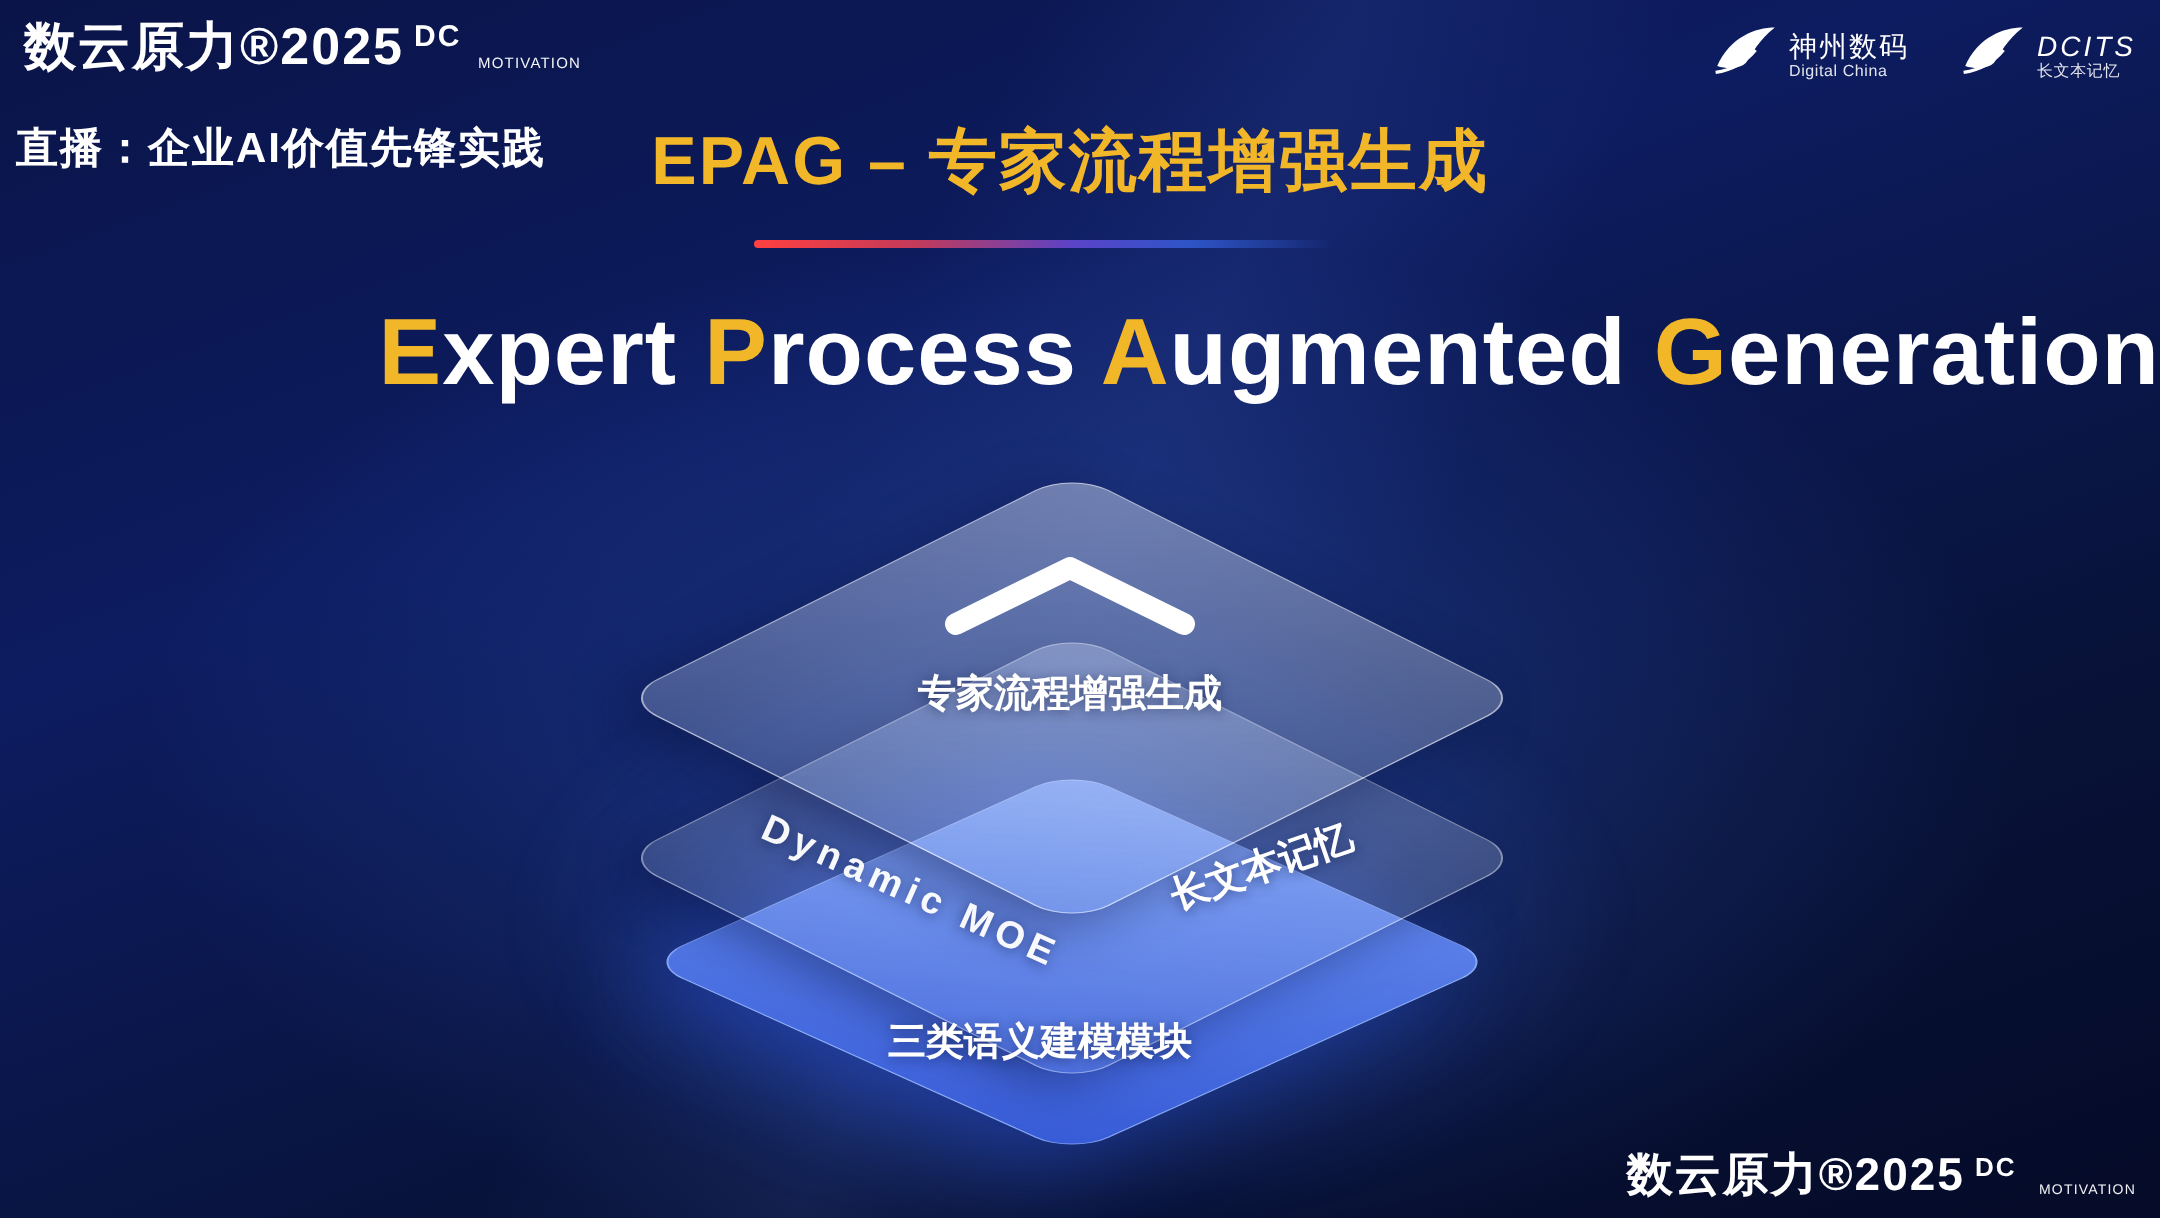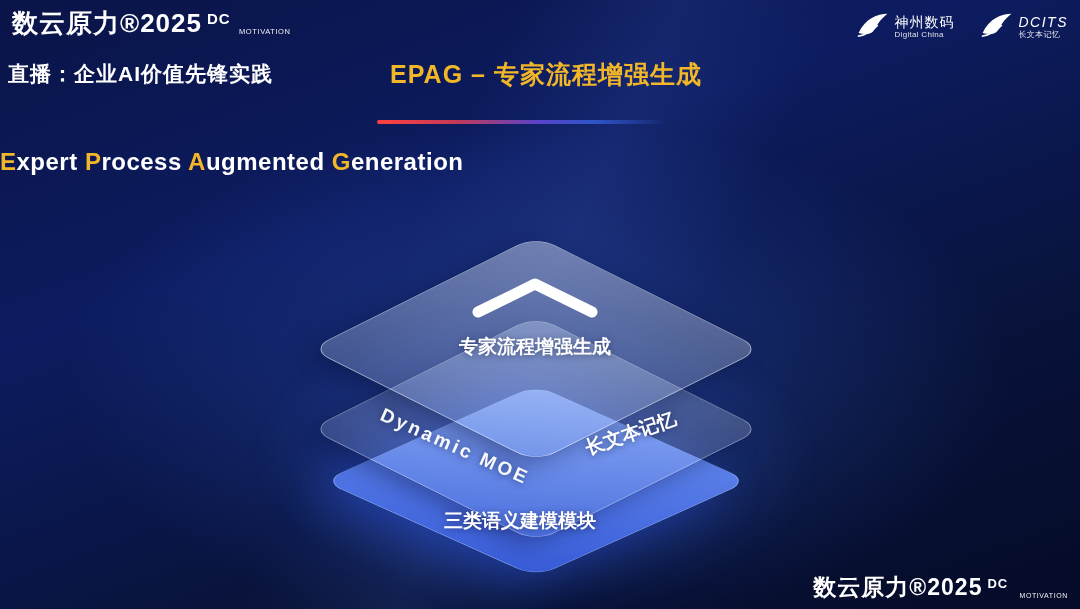--- a/index.html
+++ b/index.html
@@ -34,34 +34,34 @@
   .brand-br .brand-dc { font-size: 13px; }
   .brand-br .brand-motivation { font-size: 7px; }
 
   
   .live-label {
     position: absolute; top: 60px; left: 8px;
     font-size: 21px; font-weight: bold; letter-spacing: 1px;
     white-space: nowrap;
   }
   .page-title {
-    position: absolute; top: 58px; left: 546px;
+    position: absolute; top: 58px; left: 535px;
     transform: translateX(-50%);
-    font-size: 25px; font-weight: bold; letter-spacing: 1px;
+    font-size: 34px; font-weight: bold; letter-spacing: 1px;
     color: #f2b629; white-space: nowrap;
   }
   .divider {
     position: absolute; top: 120px; left: 377px;
     width: 290px; height: 4px; border-radius: 2px;
     background: linear-gradient(90deg, #ff4040 0%, #c23a5a 28%, #5b43c8 55%, #2e55c8 75%, rgba(30,60,170,0) 100%);
   }
   .subtitle {
     position: absolute; top: 148px; left: 0; width: 1080px;
-    text-align: left;
-    font-size: 24px; font-weight: bold; letter-spacing: 0.5px;
+    text-align: right;
+    font-size: 47px; font-weight: bold; letter-spacing: 0.5px;
     white-space: nowrap;
   }
   .seg { white-space: pre; }
   .seg-gold { color: #f2b629; }
   .seg-white { color: #ffffff; }
 
   
   .partners {
     position: absolute; top: 12px; right: 12px;
     display: flex; align-items: center; gap: 26px;

